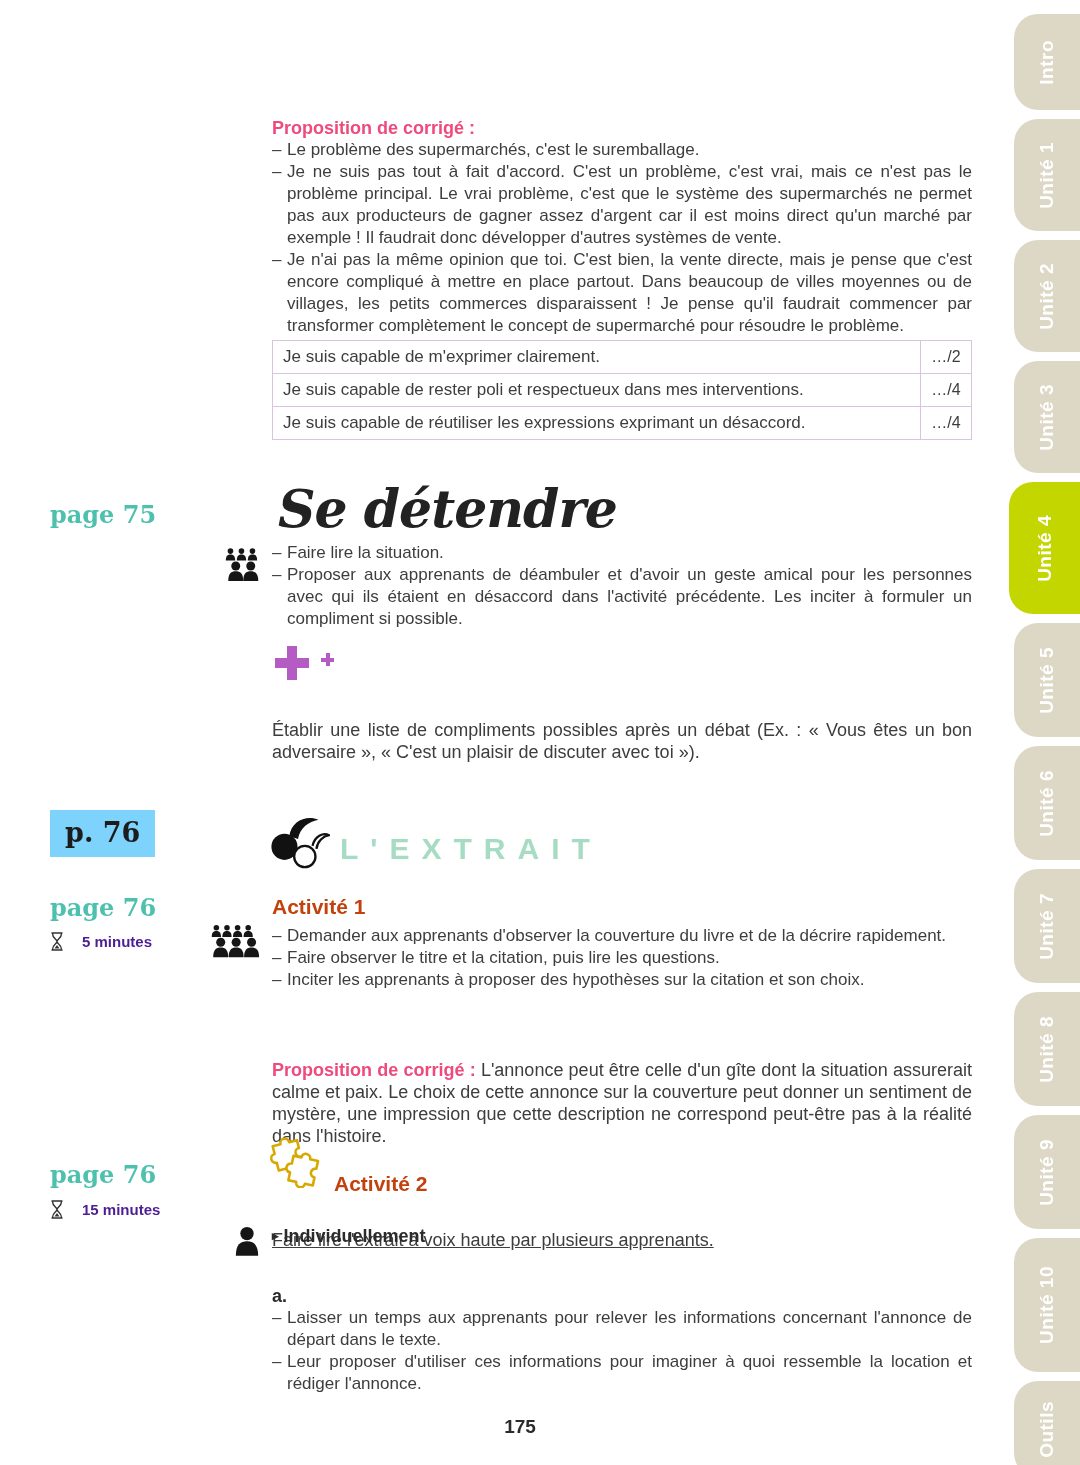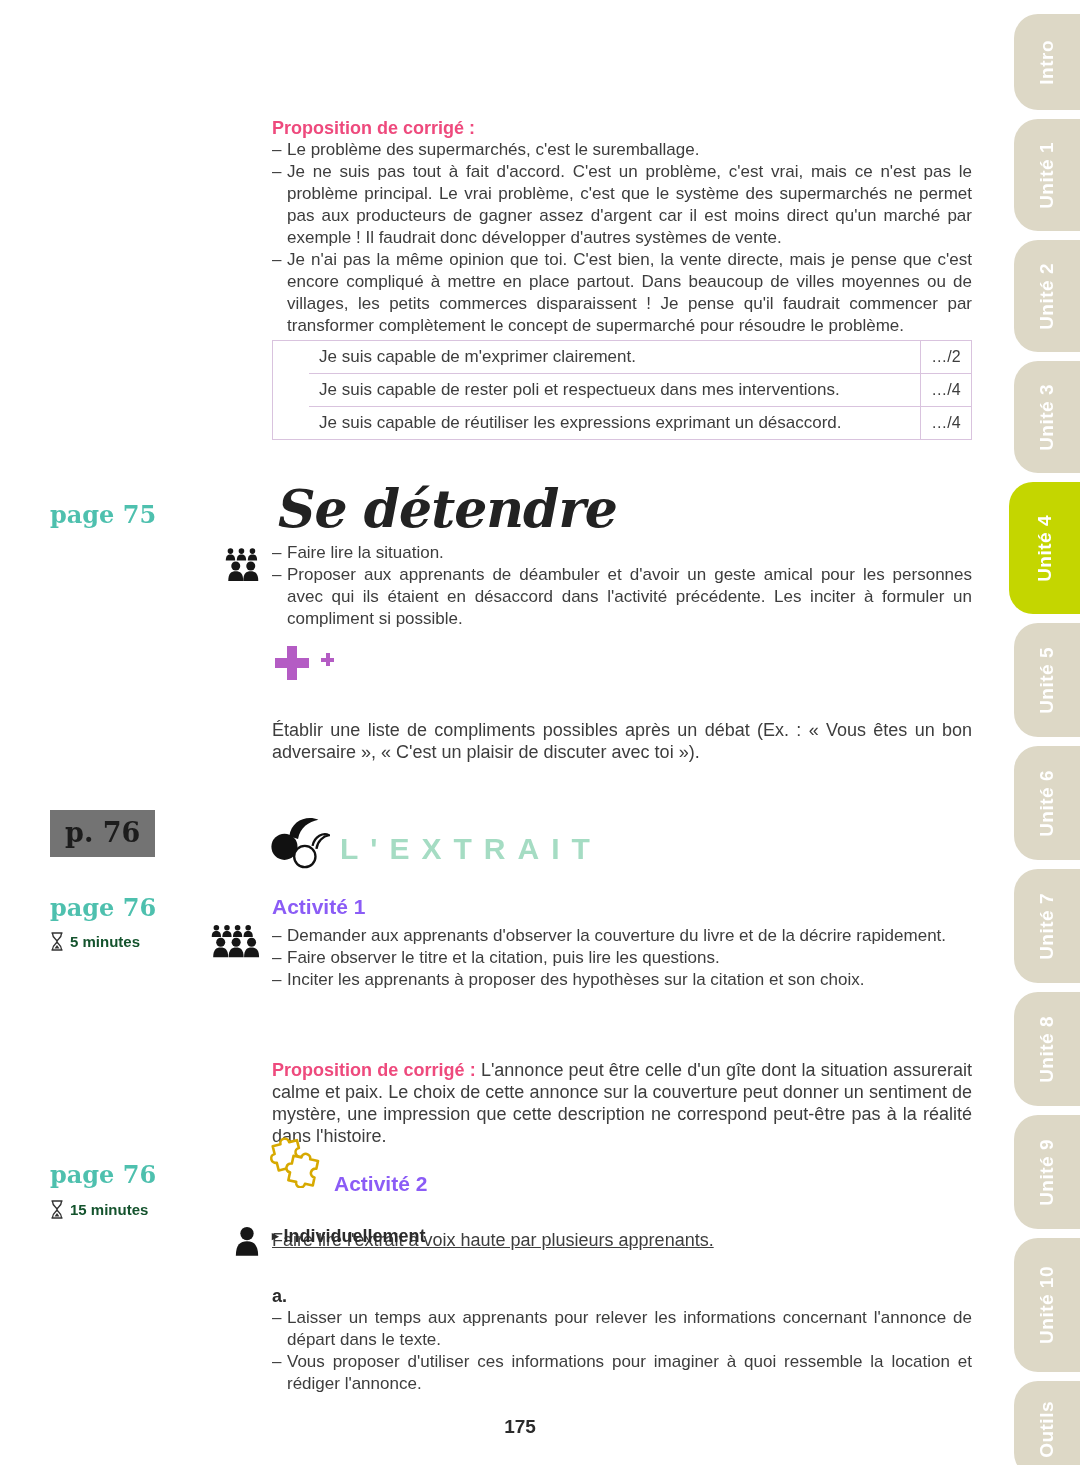--- a/index.html
+++ b/index.html
@@ -31,37 +31,37 @@
   .justify{text-align:justify;}
   .pink{color:#ee4a7d;font-weight:bold;}
   .bold-dark{color:#2b2b2b;font-weight:bold;}
   .bullet{display:flex;font-size:17px;line-height:22px;}
   .bullet .dash{width:15px;flex:none;}
   .bullet .btext{flex:1;text-align:justify;}
 
   
   .page-label{font-family:"DejaVu Serif", serif;font-weight:bold;font-size:24px;color:#4ec0ae;}
   .time-row{display:flex;align-items:center;gap:6px;margin-top:8px;}
-  .time-txt{font-size:15px;font-weight:bold;color:#14532d;}
-  .pbox{display:inline-block;background:#737373;padding:7px 15px 9px;
+  .time-txt{font-size:15px;font-weight:bold;color:#4c1d95;margin-left:12px;}
+  .pbox{display:inline-block;background:#7dd3fc;padding:7px 15px 9px;
     font-family:"DejaVu Serif", serif;font-weight:bold;font-size:27px;color:#1c1c1c;}
 
   
-  .grid-table{border:1px solid #d9c3de;width:700px;box-sizing:border-box;padding-left:36px;}
+  .grid-table{border:1px solid #d9c3de;width:700px;box-sizing:border-box;}
   .trow{display:flex;border-bottom:1px solid #d9c3de;}
   .trow:last-child{border-bottom:none;}
   .tcell{flex:1;padding:5px 10px;font-size:17px;line-height:22px;color:#3d3d3d;}
   .tscore{width:50px;border-left:1px solid #d9c3de;display:flex;align-items:center;
     justify-content:center;font-size:16px;color:#3d3d3d;flex:none;}
 
   
   .script-title{font-family:"DejaVu Serif", serif;font-style:italic;font-weight:bold;
     font-size:52px;color:#222;letter-spacing:-1px;}
   .extrait-title{font-size:30px;font-weight:bold;letter-spacing:12px;color:#a5dcc3;}
-  .activite-title{font-size:21px;font-weight:bold;color:#8b5cf6;}
+  .activite-title{font-size:21px;font-weight:bold;color:#c2410c;}
 
   
   .plus-big{position:relative;width:34px;height:34px;display:inline-block;}
   .plus-big::before{content:"";position:absolute;left:12px;top:0;width:10px;height:34px;background:#b45cc4;}
   .plus-big::after{content:"";position:absolute;top:12px;left:0;width:34px;height:10px;background:#b45cc4;}
   .plus-small{position:relative;width:13px;height:13px;display:inline-block;margin-left:12px;margin-bottom:14px;}
   .plus-small::before{content:"";position:absolute;left:4.5px;top:0;width:4px;height:13px;background:#b45cc4;}
   .plus-small::after{content:"";position:absolute;top:4.5px;left:0;width:13px;height:4px;background:#b45cc4;}
 
   .abs{position:absolute;}
@@ -295,19 +295,19 @@
       <span style="font-size:13px;vertical-align:2px;">▸</span>
       <span>Individuellement</span>
     </div>
     <div class="body-txt bold-dark">a.</div>
     <div class="bullet">
       <span class="dash">–</span>
       <span class="btext">Laisser un temps aux apprenants pour relever les informations concernant l'annonce de départ dans le texte.</span>
     </div>
     <div class="bullet">
       <span class="dash">–</span>
-      <span class="btext">Vous proposer d'utiliser ces informations pour imaginer à quoi ressemble la location et rédiger l'annonce.</span>
+      <span class="btext">Leur proposer d'utiliser ces informations pour imaginer à quoi ressemble la location et rédiger l'annonce.</span>
     </div>
   </div>
 
   <div class="abs footer-num" style="left:478px;top:1416px;width:84px;text-align:center;">175</div>
 
 </div>
 
 </body></html>

